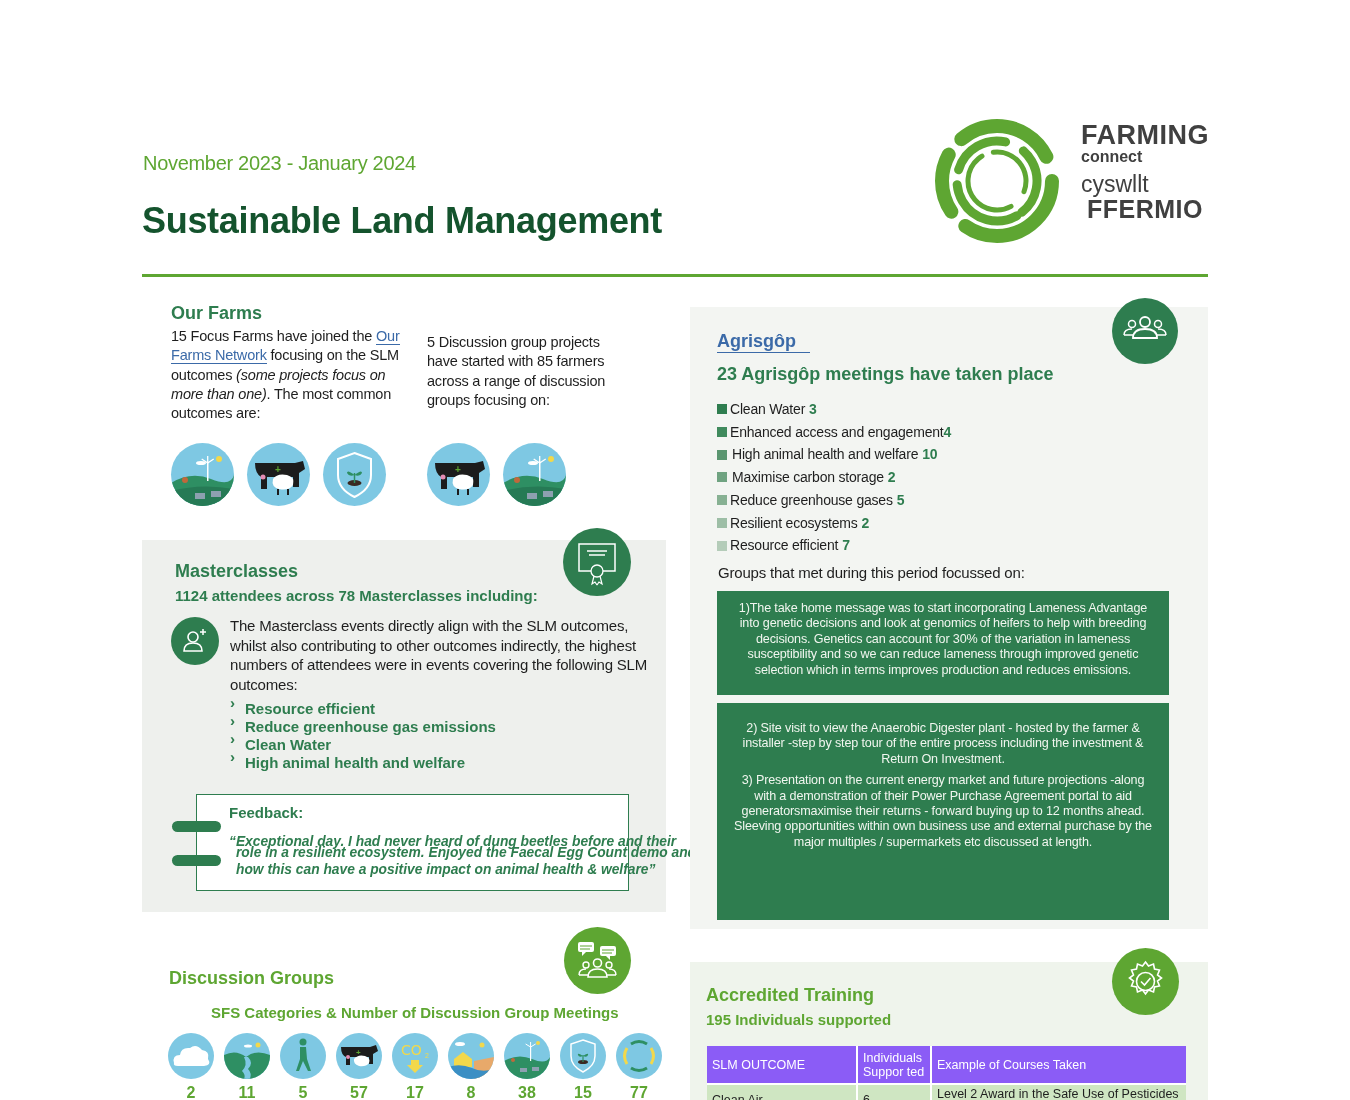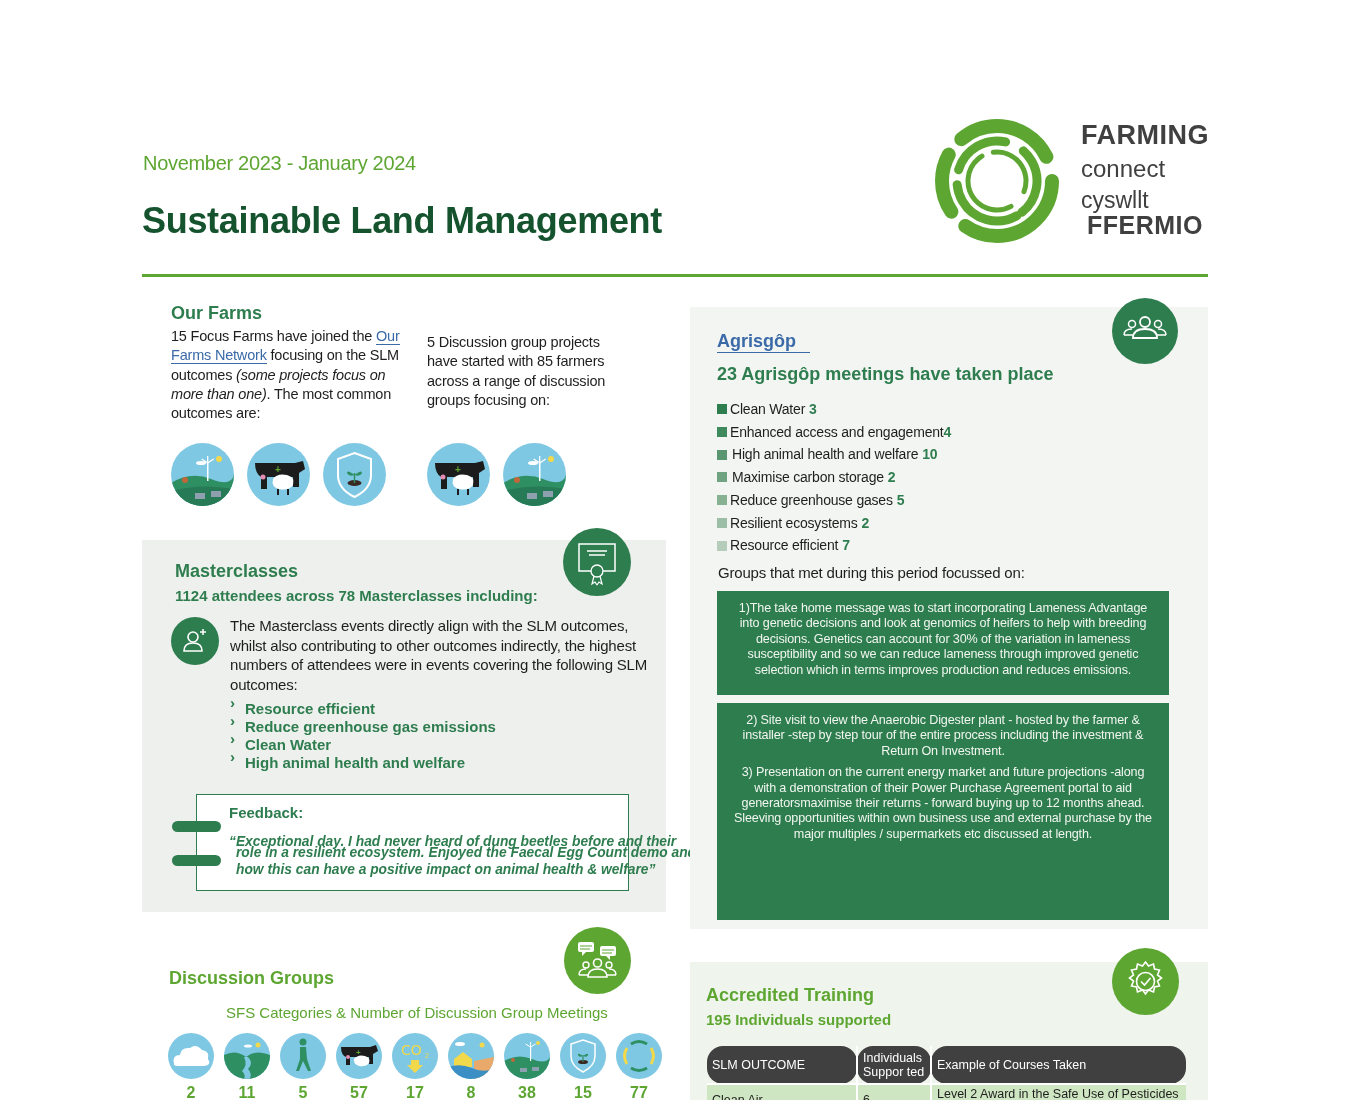--- a/index.html
+++ b/index.html
@@ -8,21 +8,21 @@
   .abs { position: absolute; }
 
   .date { left: 143px; top: 152px; font-size: 20px; color: #5ea632; letter-spacing: -0.3px; }
   .title { left: 142px; top: 200px; font-size: 36px; font-weight: bold; color: #14532d; letter-spacing: -0.3px; }
   .rule { left: 142px; top: 274px; width: 1066px; height: 3px; background: #5ea632; }
 
   .logo { left: 930px; top: 114px; width: 290px; height: 132px; }
   .logo-ring { position: absolute; left: 2px; top: 2px; width: 130px; height: 130px; }
   .logo-text { position: absolute; left: 151px; top: 8px; color: #404040; line-height: 1; }
   .logo-text .l1 { font-size: 27px; font-weight: bold; letter-spacing: 0.5px; display:block; }
-  .logo-text .l2 { font-size: 24px; display:block; margin-top: 8px; }
+  .logo-text .l2 { font-size: 16px; display:block; margin-top: 0px; font-weight: bold; }
   .logo-text .l3 { font-size: 23px; display:block; margin-top: 8px; }
   .logo-text .l4 { font-size: 25px; font-weight: bold; display:block; margin-top: 1px; letter-spacing: 0.5px; text-align: center; }
 
   
   .h-green-dark { color: #2e7d4f; font-weight: bold; }
   .ourfarms-title { left: 171px; top: 303px; font-size: 18px; }
   .ourfarms-text { left: 171px; top: 327px; width: 230px; font-size: 14.5px; line-height: 19.3px; letter-spacing: -0.2px; }
   .ourfarms-text a { color: #3b6aa8; text-decoration: none; border-bottom: 1px solid #3b6aa8; }
   .dg-text { left: 427px; top: 333px; width: 200px; font-size: 14.5px; line-height: 19.3px; letter-spacing: -0.2px; }
   .icon-circle { width: 63px; height: 63px; border-radius: 50%; background: #7ec8e3; overflow: hidden; position: absolute; }
@@ -48,39 +48,39 @@
   .ag-badge { left: 1112px; top: 298px; width: 66px; height: 66px; border-radius: 50%; background: #2e7d4f; }
   .ag-title { left: 717px; top: 331px; font-size: 18px; font-weight: bold; color: #3b6aa8; border-bottom: 1.5px solid #3b6aa8; padding-right: 14px; line-height: 21px; }
   .ag-sub { left: 717px; top: 364px; font-size: 18px; }
   .ag-list { left: 717px; top: 398px; list-style: none; }
   .ag-list li { font-size: 14px; line-height: 22.7px; letter-spacing: -0.2px; display: flex; align-items: center; }
   .ag-list .sq { width: 10px; height: 10px; display: inline-block; margin-right: 3px; }
   .ag-list .num { color: #2e7d4f; font-weight: bold; margin-left: 4px; }
   .ag-groups { left: 718px; top: 564px; font-size: 15px; letter-spacing: -0.2px; }
   .ag-box { background: #2e7d4f; color: #f1f6ef; font-size: 12.6px; line-height: 15.4px; letter-spacing: -0.15px; padding: 0 15px; text-align: center; }
   .ag-box1 { left: 717px; top: 591px; width: 452px; height: 104px; padding-top: 10px; }
-  .ag-box2 { left: 717px; top: 703px; width: 452px; height: 217px; padding-top: 10px; }
+  .ag-box2 { left: 717px; top: 703px; width: 452px; height: 217px; padding-top: 18px; }
   .ag-box2 p { margin-bottom: 6px; }
 
   
   .dg-badge { left: 564px; top: 927px; width: 67px; height: 67px; border-radius: 50%; background: #5ea632; }
   .dg-title { left: 169px; top: 968px; font-size: 18px; font-weight: bold; color: #5ea632; }
-  .dg-sub { left: 226px; top: 1004px; font-size: 15px; font-weight: normal; color: #5ea632; }
+  .dg-sub { left: 211px; top: 1004px; font-size: 15px; font-weight: bold; color: #5ea632; }
   .dg-icons { left: 168px; top: 1033px; width: 494px; display: flex; justify-content: space-between; }
   .dg-item { width: 46px; display: flex; flex-direction: column; align-items: center; }
   .dg-circ { width: 46px; height: 46px; border-radius: 50%; background: #7ec8e3; position: relative; overflow: hidden; }
   .dg-num { font-size: 16px; font-weight: bold; color: #5ea632; margin-top: 5px; }
 
   
   .at-panel { left: 690px; top: 962px; width: 518px; height: 140px; background: #eff4ec; }
   .at-badge { left: 1112px; top: 948px; width: 67px; height: 67px; border-radius: 50%; background: #5ea632; }
   .at-title { left: 706px; top: 985px; font-size: 18px; font-weight: bold; color: #5ea632; }
   .at-sub { left: 706px; top: 1011px; font-size: 15px; font-weight: bold; color: #5ea632; }
   .at-table { left: 707px; top: 1046px; width: 479px; border-collapse: collapse; font-size: 12.5px; }
-  .at-table th { background: #404040; color: #fff; font-weight: normal; text-align: left; padding: 2px 5px; border-right: 2px solid #fff; line-height: 14px; height: 38px; border-radius: 16px; }
+  .at-table th { background: #8b5cf6; color: #fff; font-weight: normal; text-align: left; padding: 2px 5px; border-right: 2px solid #fff; line-height: 14px; height: 38px; }
   .at-table th:last-child { border-right: none; }
   .at-table td { background: #cfe6c2; padding: 2px 5px; border-right: 2px solid #fff; border-top: 2px solid #fff; line-height: 14px; vertical-align: top; }
   .at-table td:last-child { border-right: none; }
 </style>
 </head>
 <body>
 
 <div class="abs date">November 2023 - January 2024</div>
 <div class="abs title">Sustainable Land Management</div>
 <div class="abs rule"></div>

